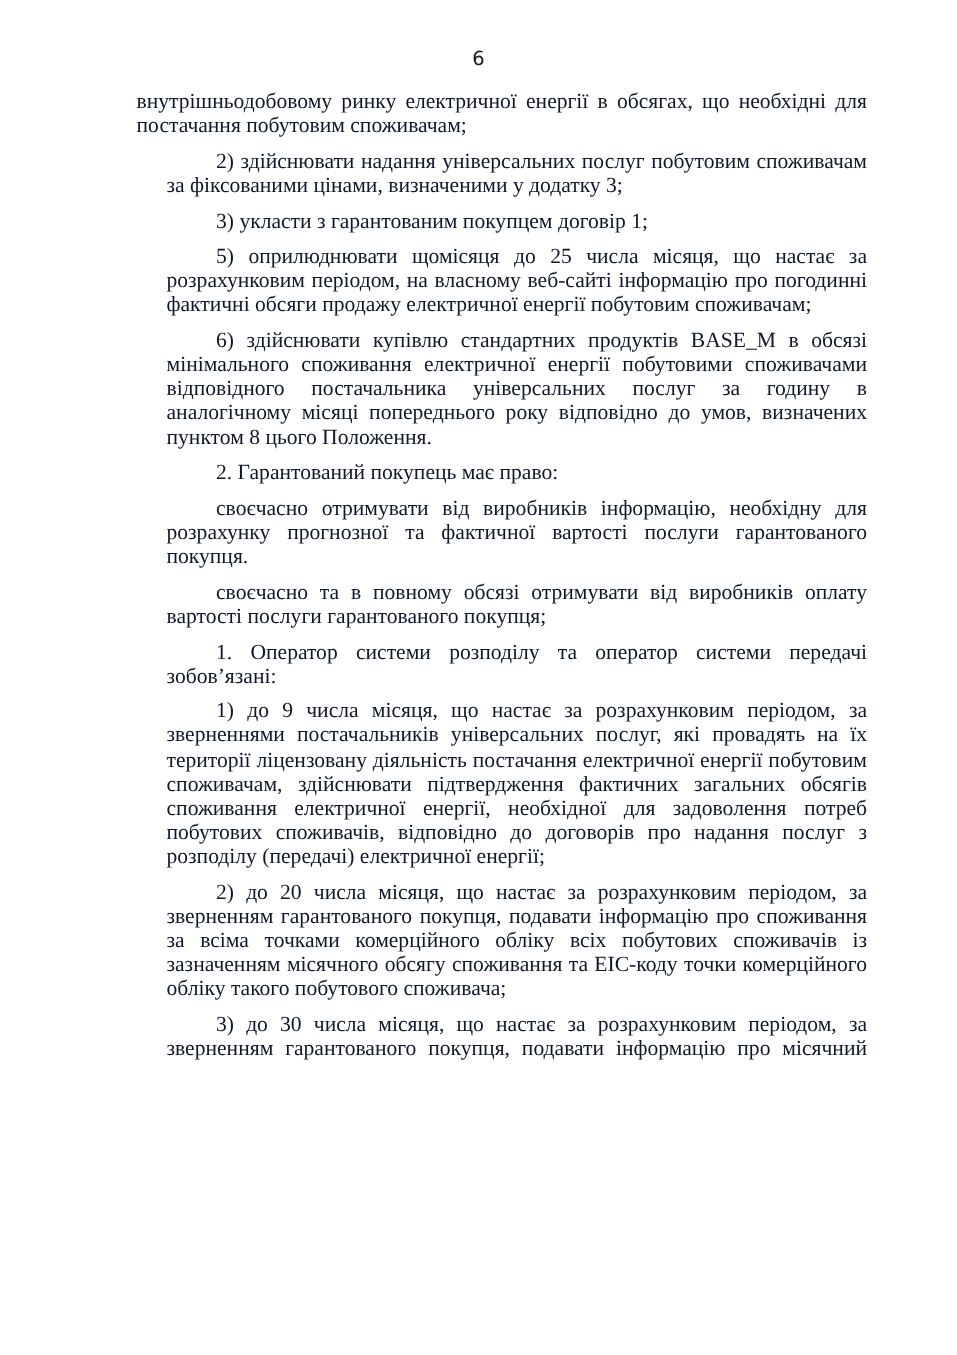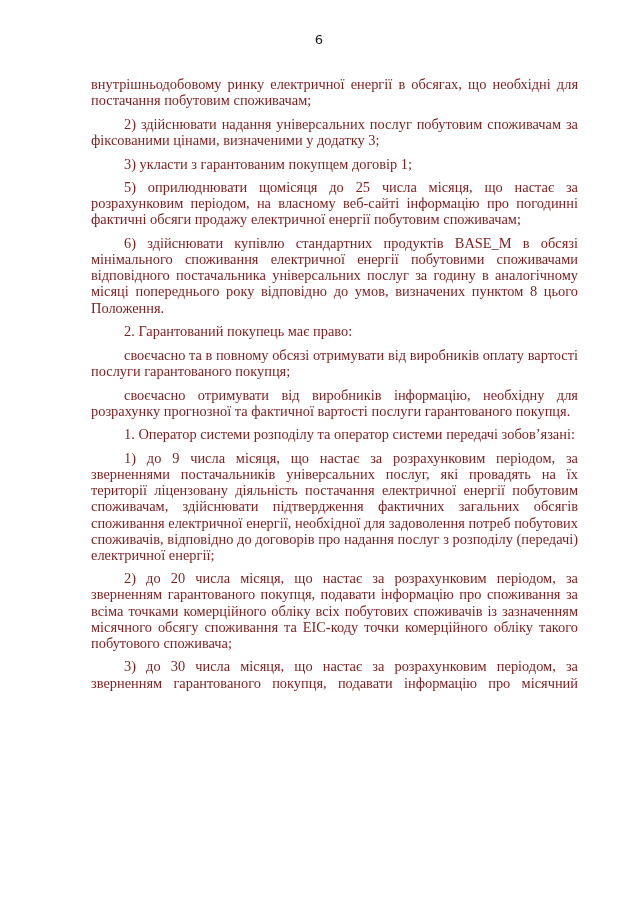--- a/index.html
+++ b/index.html
@@ -2,42 +2,42 @@
 <html><head>
 <meta charset="utf-8">
 <style>
   html, body { margin:0; padding:0; background:#ffffff; }
   body { width:638px; height:903px; position:relative; overflow:hidden; }
   .page-number {
     position:absolute; top:32px; left:0; width:638px; text-align:center;
     font-family:"DejaVu Sans", sans-serif; font-size:13px; color:#1a1a1a;
   }
   .content {
-    position:absolute; top:76px; left:91px; width:487px;
+    position:absolute; top:60px; left:91px; width:487px;
     font-family:"Liberation Serif", serif; font-size:14.4px; line-height:16.1px;
-    color:#7f1d1d;
+    color:#0f172a;
   }
   .para {
     margin:0 0 7.6px 0; text-align:justify; text-align-last:left;
   }
-  .para.indent { text-indent:33px; }
+  .para.indent { text-indent:33px;margin-left:20px; }
 </style>
 </head>
 <body>
 
 <div>
   <div class="page-number">6</div>
 
   <div class="content">
     <p class="para">внутрішньодобовому ринку електричної енергії в обсягах, що необхідні для постачання побутовим споживачам;</p>
     <p class="para indent">2) здійснювати надання універсальних послуг побутовим споживачам за фіксованими цінами, визначеними у додатку 3;</p>
     <p class="para indent">3) укласти з гарантованим покупцем договір 1;</p>
     <p class="para indent">5) оприлюднювати щомісяця до 25 числа місяця, що настає за розрахунковим періодом, на власному веб-сайті інформацію про погодинні фактичні обсяги продажу електричної енергії побутовим споживачам;</p>
     <p class="para indent">6) здійснювати купівлю стандартних продуктів BASE_M в обсязі мінімального споживання електричної енергії побутовими споживачами відповідного постачальника універсальних послуг за годину в аналогічному місяці попереднього року відповідно до умов, визначених пунктом 8 цього Положення.</p>
     <p class="para indent">2. Гарантований покупець має право:</p>
+    <p class="para indent">своєчасно отримувати від виробників інформацію, необхідну для розрахунку прогнозної та фактичної вартості послуги гарантованого покупця.</p>
     <p class="para indent">своєчасно та в повному обсязі отримувати від виробників оплату вартості послуги гарантованого покупця;</p>
-    <p class="para indent">своєчасно отримувати від виробників інформацію, необхідну для розрахунку прогнозної та фактичної вартості послуги гарантованого покупця.</p>
     <p class="para indent">1. Оператор системи розподілу та оператор системи передачі зобов’язані:</p>
     <p class="para indent">1) до 9 числа місяця, що настає за розрахунковим періодом, за зверненнями постачальників універсальних послуг, які провадять на їх території ліцензовану діяльність постачання електричної енергії побутовим споживачам, здійснювати підтвердження фактичних загальних обсягів споживання електричної енергії, необхідної для задоволення потреб побутових споживачів, відповідно до договорів про надання послуг з розподілу (передачі) електричної енергії;</p>
     <p class="para indent">2) до 20 числа місяця, що настає за розрахунковим періодом, за зверненням гарантованого покупця, подавати інформацію про споживання за всіма точками комерційного обліку всіх побутових споживачів із зазначенням місячного обсягу споживання та EIC-коду точки комерційного обліку такого побутового споживача;</p>
     <p class="para indent" style="text-align-last:justify;">3) до 30 числа місяця, що настає за розрахунковим періодом, за зверненням гарантованого покупця, подавати інформацію про місячний</p>
   </div>
 </div>
 
 </body></html>

